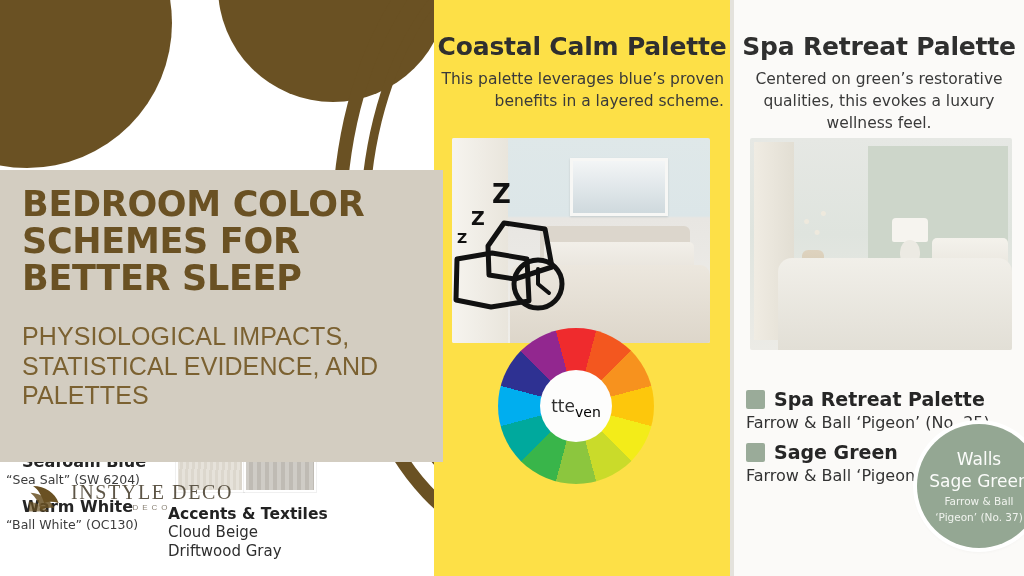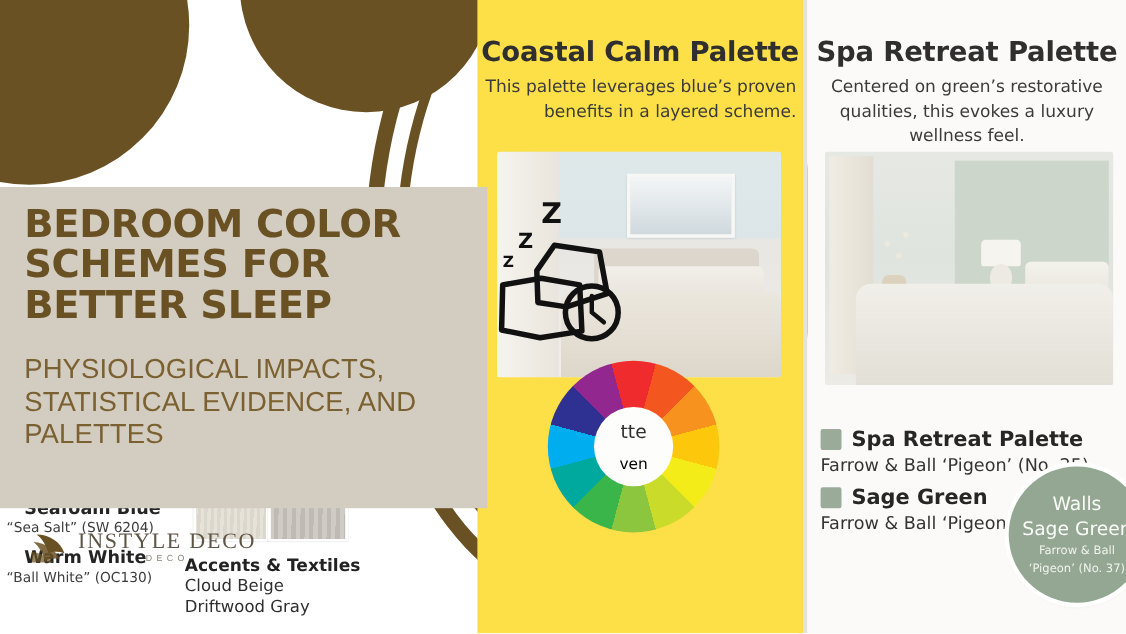--- a/index.html
+++ b/index.html
@@ -115,21 +115,21 @@
 
   #badge-sage{left:917px;top:424px;width:124px;height:124px;background:#94a793;}
   #badge-sage .s1{font-size:17px;color:#fbfcfa;line-height:1.3;}
   #badge-sage .s2{font-size:17px;color:#fbfcfa;line-height:1.3;}
   #badge-sage .s3{font-size:10.5px;color:#f0f3ee;line-height:1.25;margin-top:3px;}
 
   
   #wheel{position:absolute;left:498px;top:328px;width:156px;height:156px;border-radius:50%;}
   #wheel .hub{position:absolute;left:50%;top:50%;transform:translate(-50%,-50%);
     width:72px;height:72px;border-radius:50%;background:#fdfdfc;
-    display:flex;flex-direction:column;align-items:center;justify-content:center;}
+    display:flex;flex-direction:row;align-items:center;justify-content:center;}
   #wheel .hub .h1{font-family:"DejaVu Sans",sans-serif;font-size:17px;color:#2f2f2f;}
   #wheel .hub .h2{font-family:"DejaVu Sans",sans-serif;font-size:14px;color:#000000;margin-top:11px;}
 
   
   #sleep-icon{position:absolute;left:445px;top:183px;width:132px;height:132px;}
 
   
   #title-panel{position:absolute;left:0;top:170px;width:443px;height:292px;background:#d3cdc1;}
   #headline{position:absolute;left:22px;top:16px;width:420px;
     font-family:"DejaVu Sans", sans-serif;font-weight:700;

